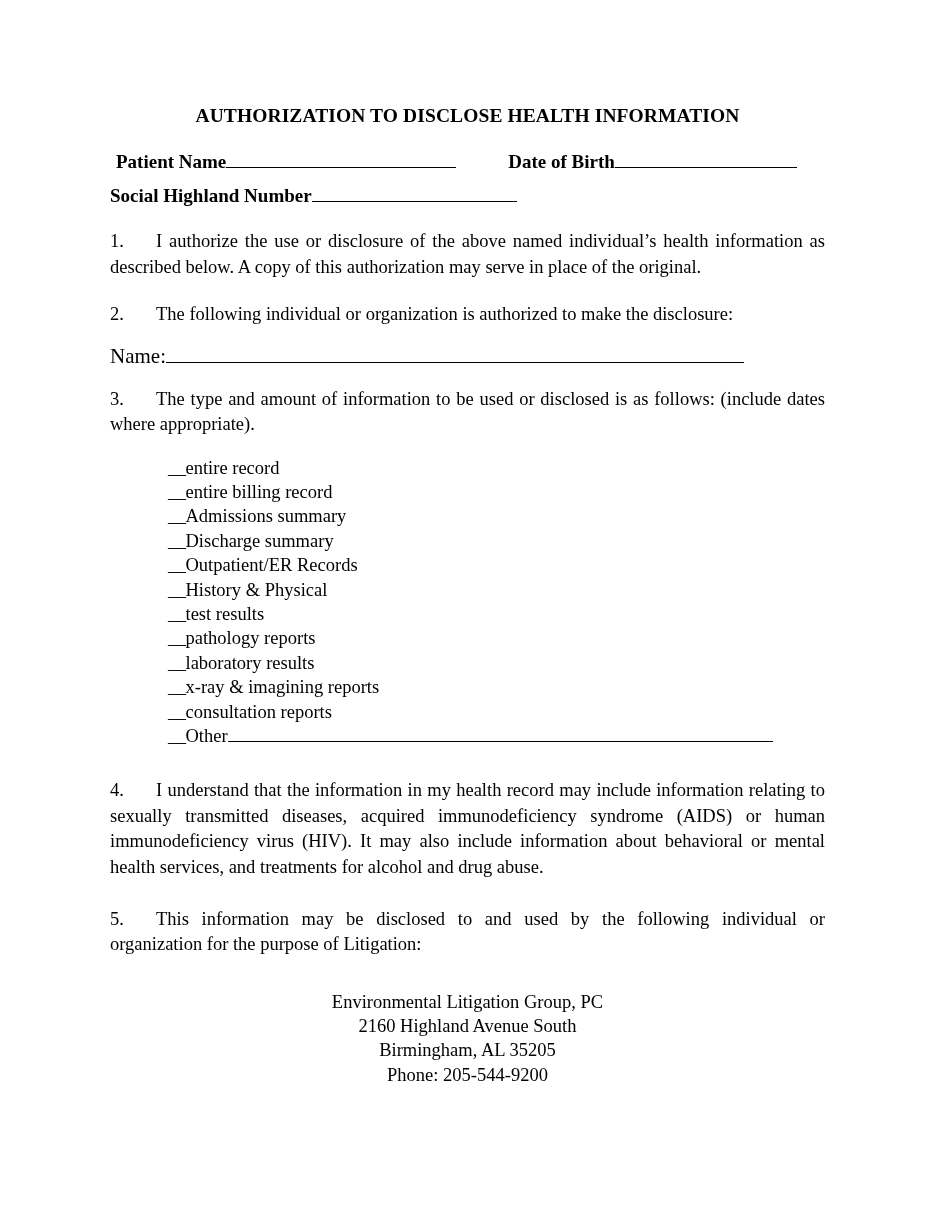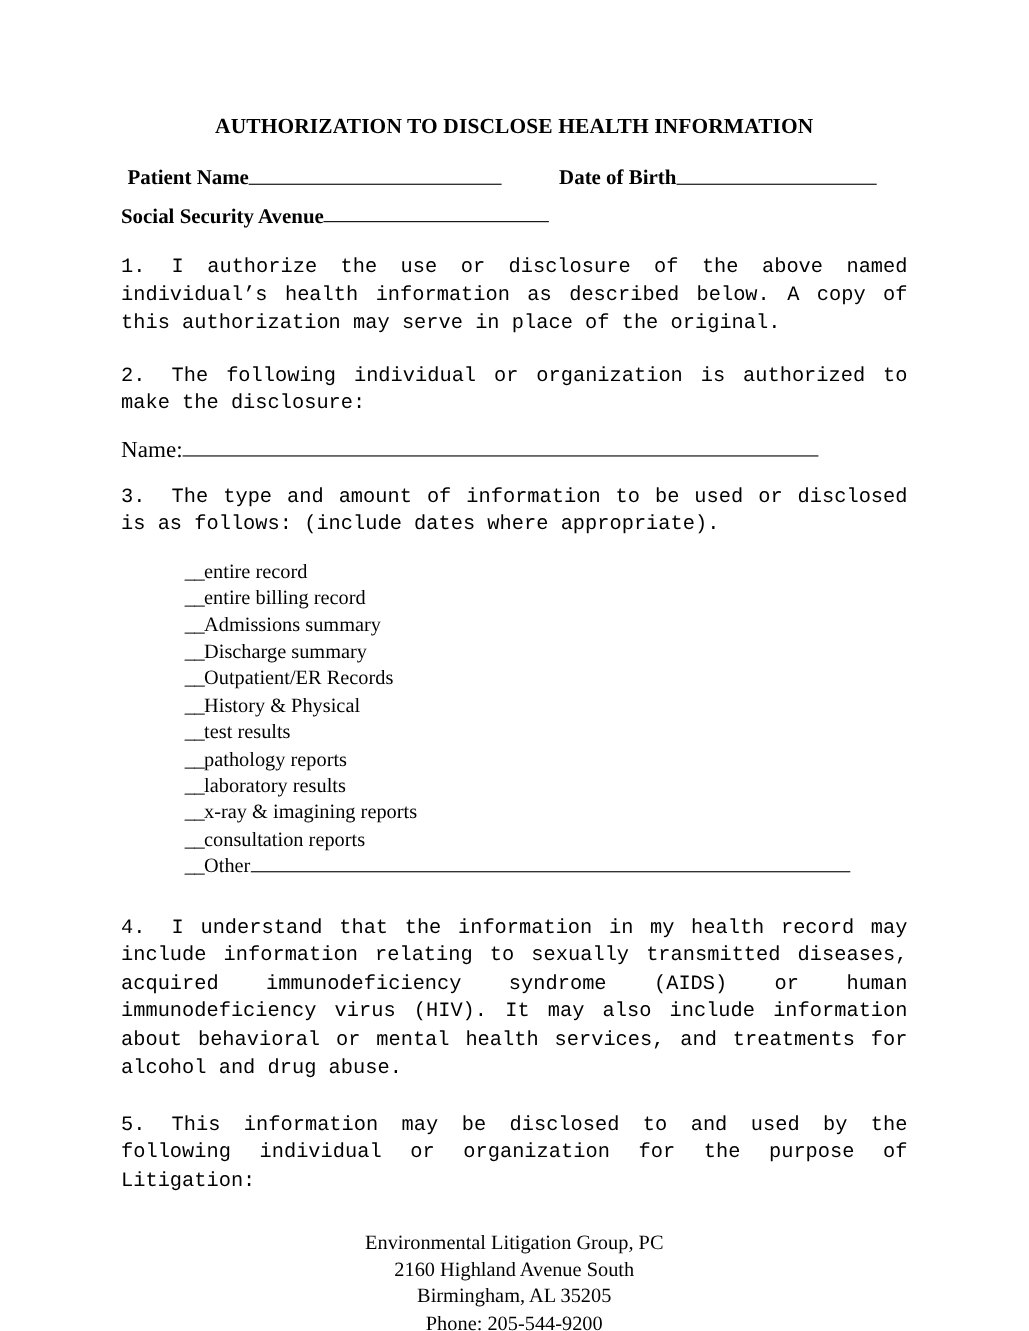--- a/index.html
+++ b/index.html
@@ -52,21 +52,20 @@
   }
   .gap-lg {
     display: inline-block;
     width: 52px;
   }
   .para {
     font-size: 18.5px;
     line-height: 1.38;
     text-align: justify;
     margin: 0 0 9px 0;
-    font-family: Liberation Mono, monospace;
   }
   .num {
     display: inline-block;
     width: 46px;
   }
   .name-line {
     font-size: 21px;
     margin: 16px 0 16px 0;
     white-space: nowrap;
   }
@@ -105,21 +104,21 @@
 
 <div class="page">
 
   <div class="doc-title">AUTHORIZATION TO DISCLOSE HEALTH INFORMATION</div>
 
   <div class="field-row">
     <span class="indent"></span><span>Patient Name</span><span class="rule" style="width:230px"></span><span class="gap-lg"></span><span>Date of Birth</span><span class="rule" style="width:182px"></span>
   </div>
 
   <div class="field-row" style="margin-bottom:22px">
-    <span>Social Security Avenue</span><span class="rule" style="width:205px"></span>
+    <span>Social Highland Number</span><span class="rule" style="width:205px"></span>
   </div>
 
   <p class="para">
     <span class="num">1.</span><span>I authorize the use or disclosure of the above named individual’s health information as described below.  A copy of this authorization may serve in place of the original.</span>
   </p>
 
   <p class="para" style="margin-top:22px">
     <span class="num">2.</span><span>The following individual or organization is authorized to make the disclosure:</span>
   </p>
 

